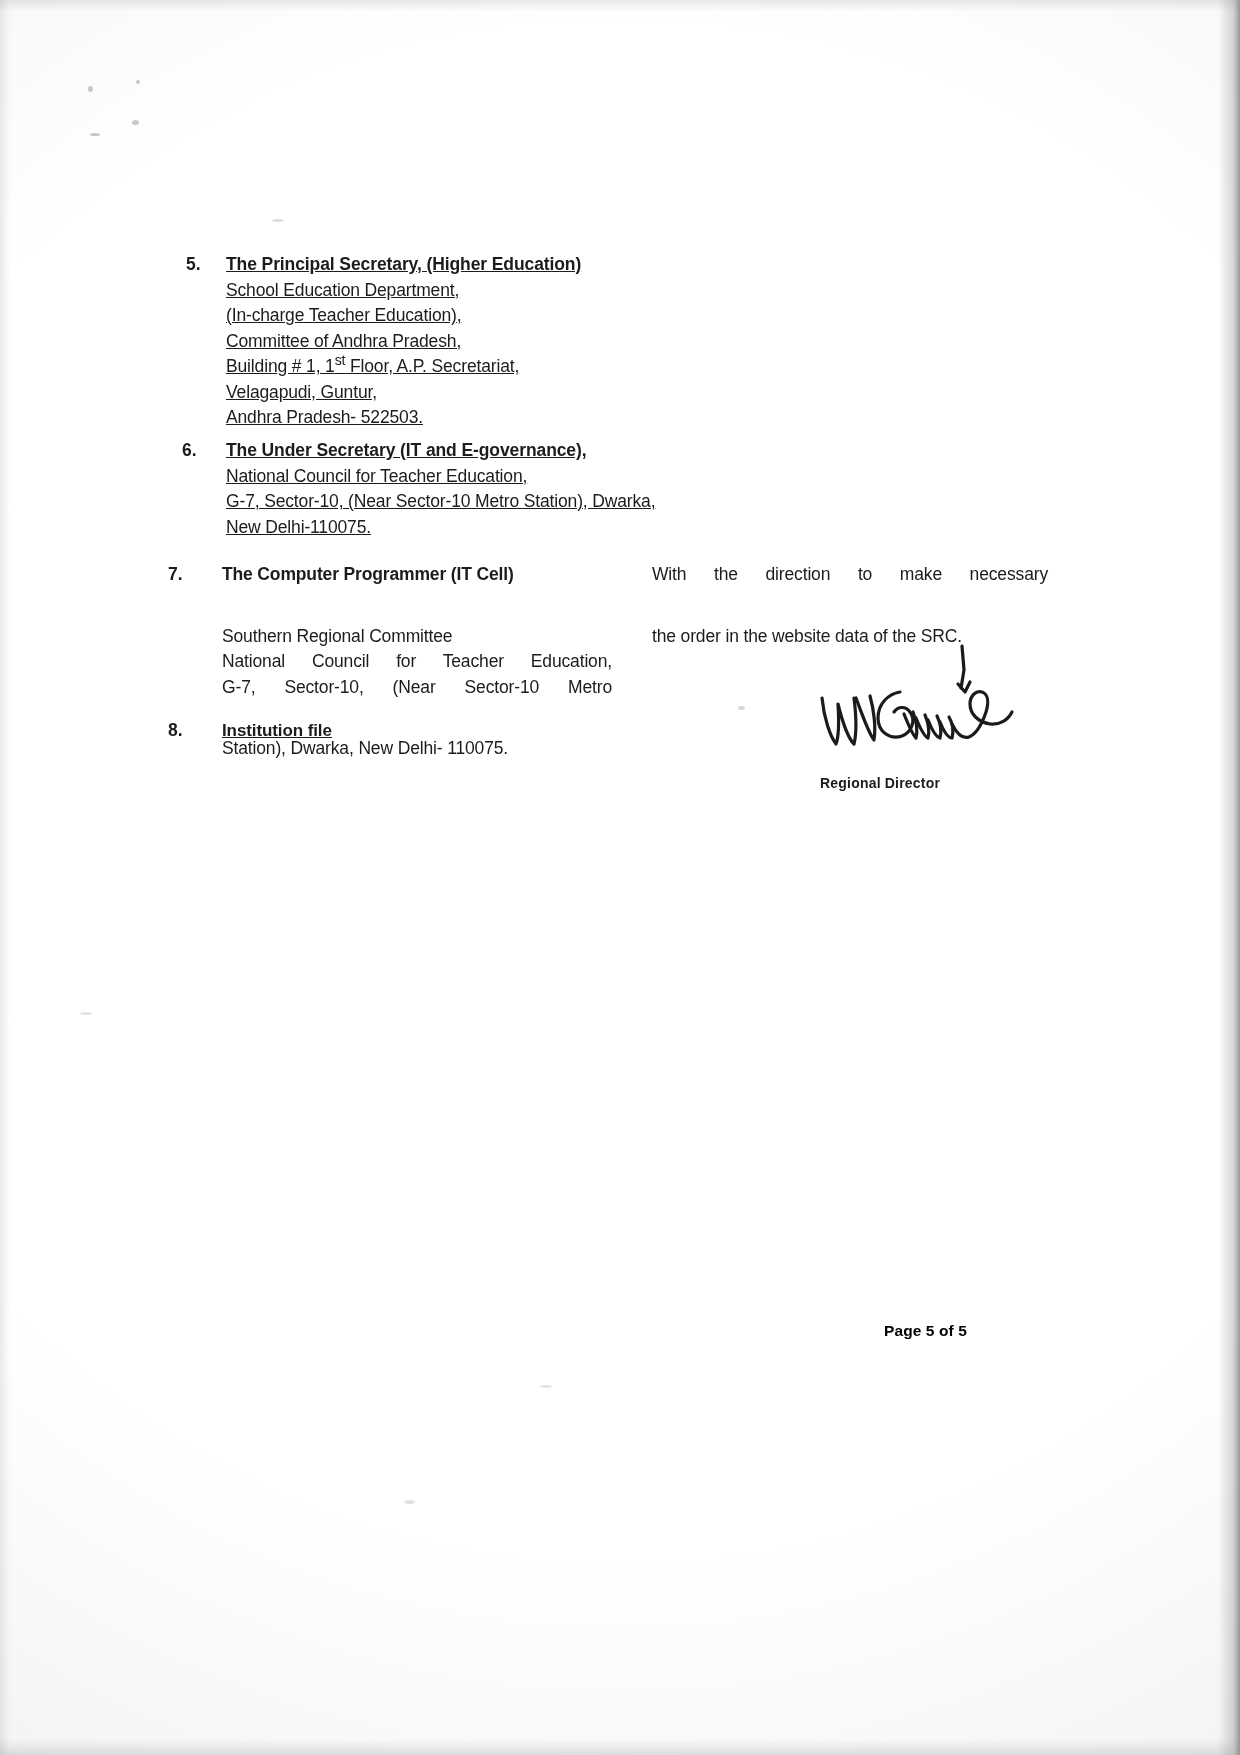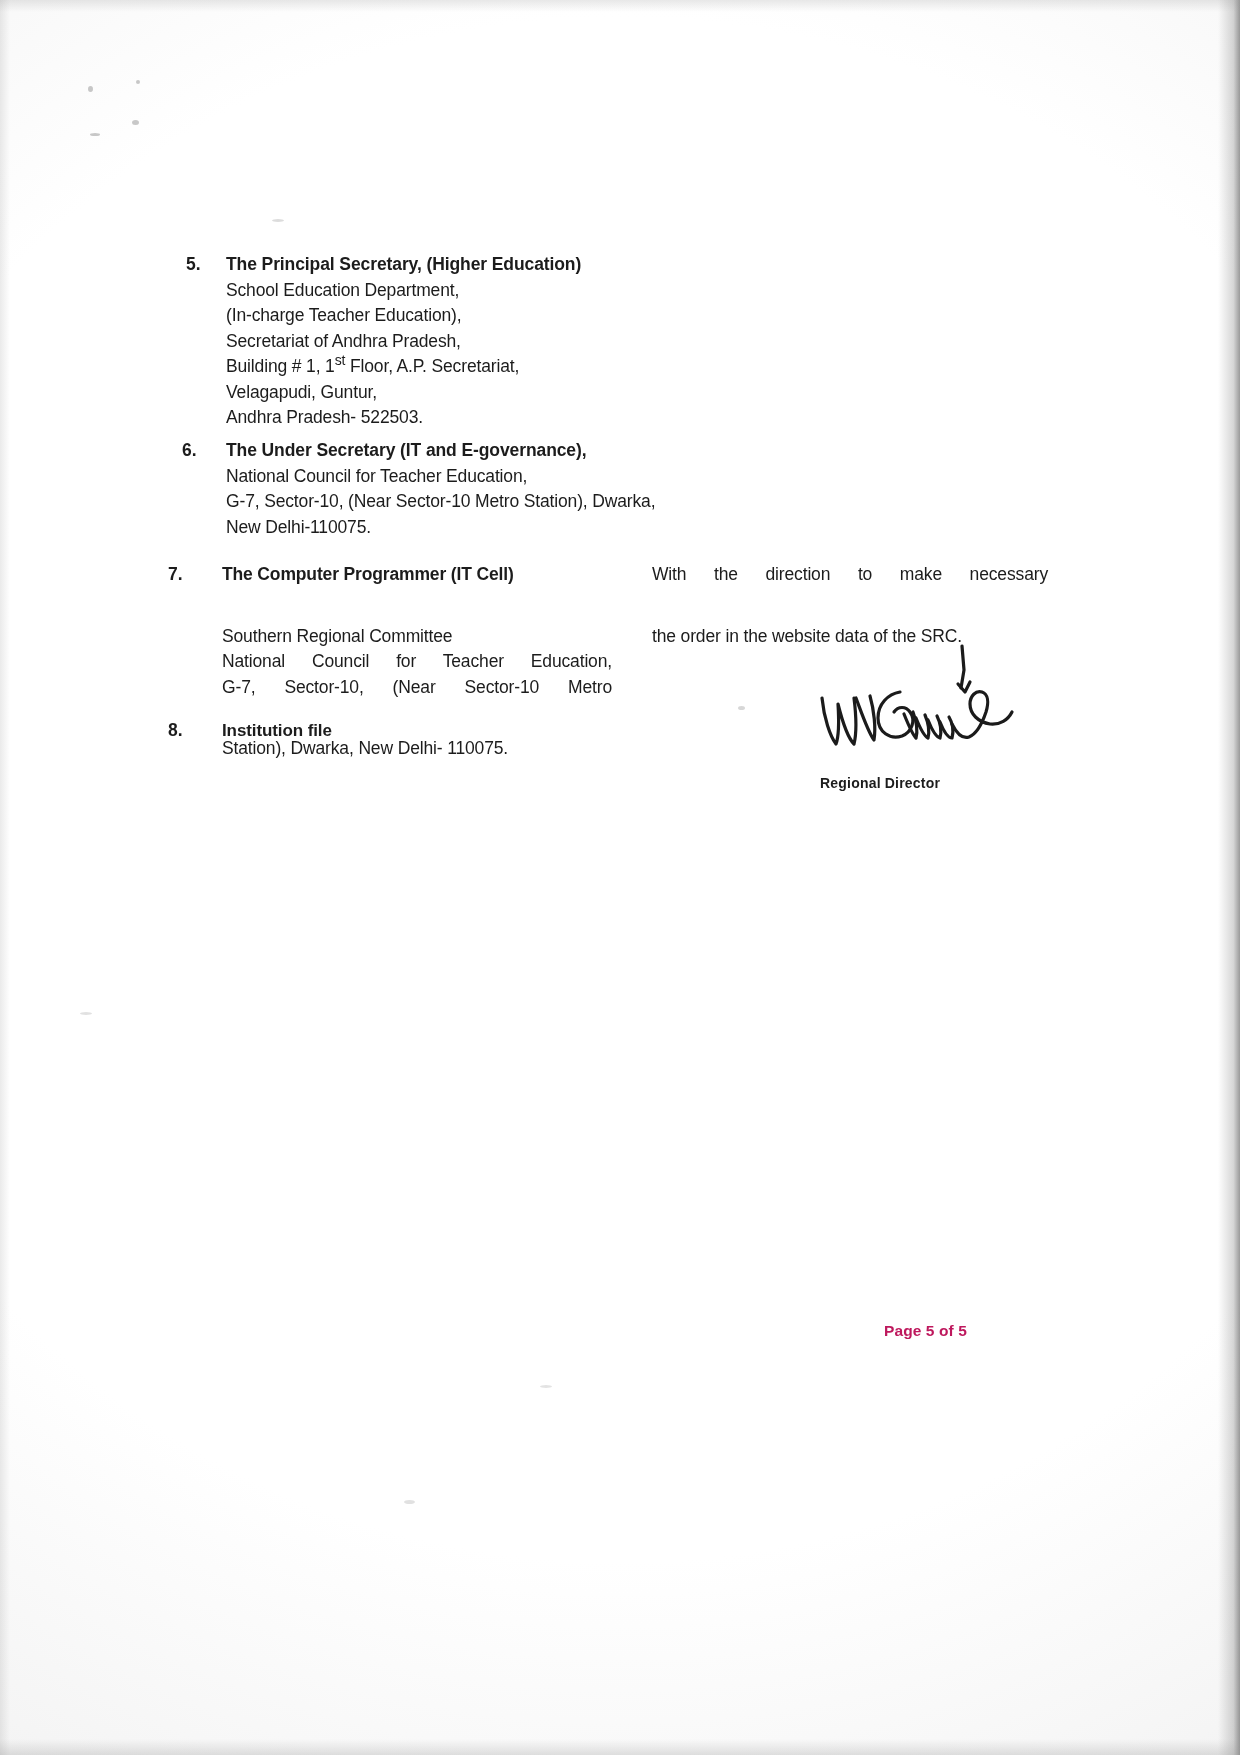--- a/index.html
+++ b/index.html
@@ -89,20 +89,21 @@
     letter-spacing: -0.1px;
   }
   .lines {
     flex: 1 1 auto;
   }
   .ln {
     font-size: 17.5px;
     line-height: 25.5px;
     white-space: nowrap;
     letter-spacing: -0.15px;
+    text-decoration: underline;
   }
   .ln.b {
     font-weight: bold;
     letter-spacing: -0.1px;
   }
   sup {
     font-size: 14px;
     vertical-align: super;
     line-height: 0;
   }
@@ -152,21 +153,21 @@
     font-weight: bold;
     letter-spacing: 0.2px;
   }
   .page-footer {
     position: absolute;
     left: 884px;
     top: 1322px;
     font-size: 15.5px;
     font-weight: bold;
     letter-spacing: 0.1px;
-    color: #be185d;
+    color: #000000;
   }
 </style>
 </head>
 <body>
 
 <div class="page">
   <div class="scan-tint"></div>
 
   <div class="speck" style="left:88px;  top:86px;  width:5px;  height:6px;"></div>
   <div class="speck" style="left:136px; top:80px;  width:4px;  height:4px;"></div>
@@ -179,21 +180,21 @@
   <div class="speck" style="left:404px; top:1500px;width:11px; height:4px; opacity:.30;"></div>
 
   <div class="content">
 
     <div class="addr-block" id="item-5">
       <div class="num">5.</div>
       <div class="lines">
         <div class="ln b">The Principal Secretary, (Higher Education)</div>
         <div class="ln">School Education Department,</div>
         <div class="ln">(In-charge Teacher Education),</div>
-        <div class="ln">Secretariat of Andhra Pradesh,</div>
+        <div class="ln">Committee of Andhra Pradesh,</div>
         <div class="ln"><span>Building # 1, 1</span><sup>st</sup><span> Floor, A.P. Secretariat,</span></div>
         <div class="ln">Velagapudi, Guntur,</div>
         <div class="ln">Andhra Pradesh- 522503.</div>
       </div>
     </div>
 
     <div class="addr-block" id="item-6">
       <div class="num">6.</div>
       <div class="lines">
         <div class="ln b">The Under Secretary (IT and E-governance),</div>

